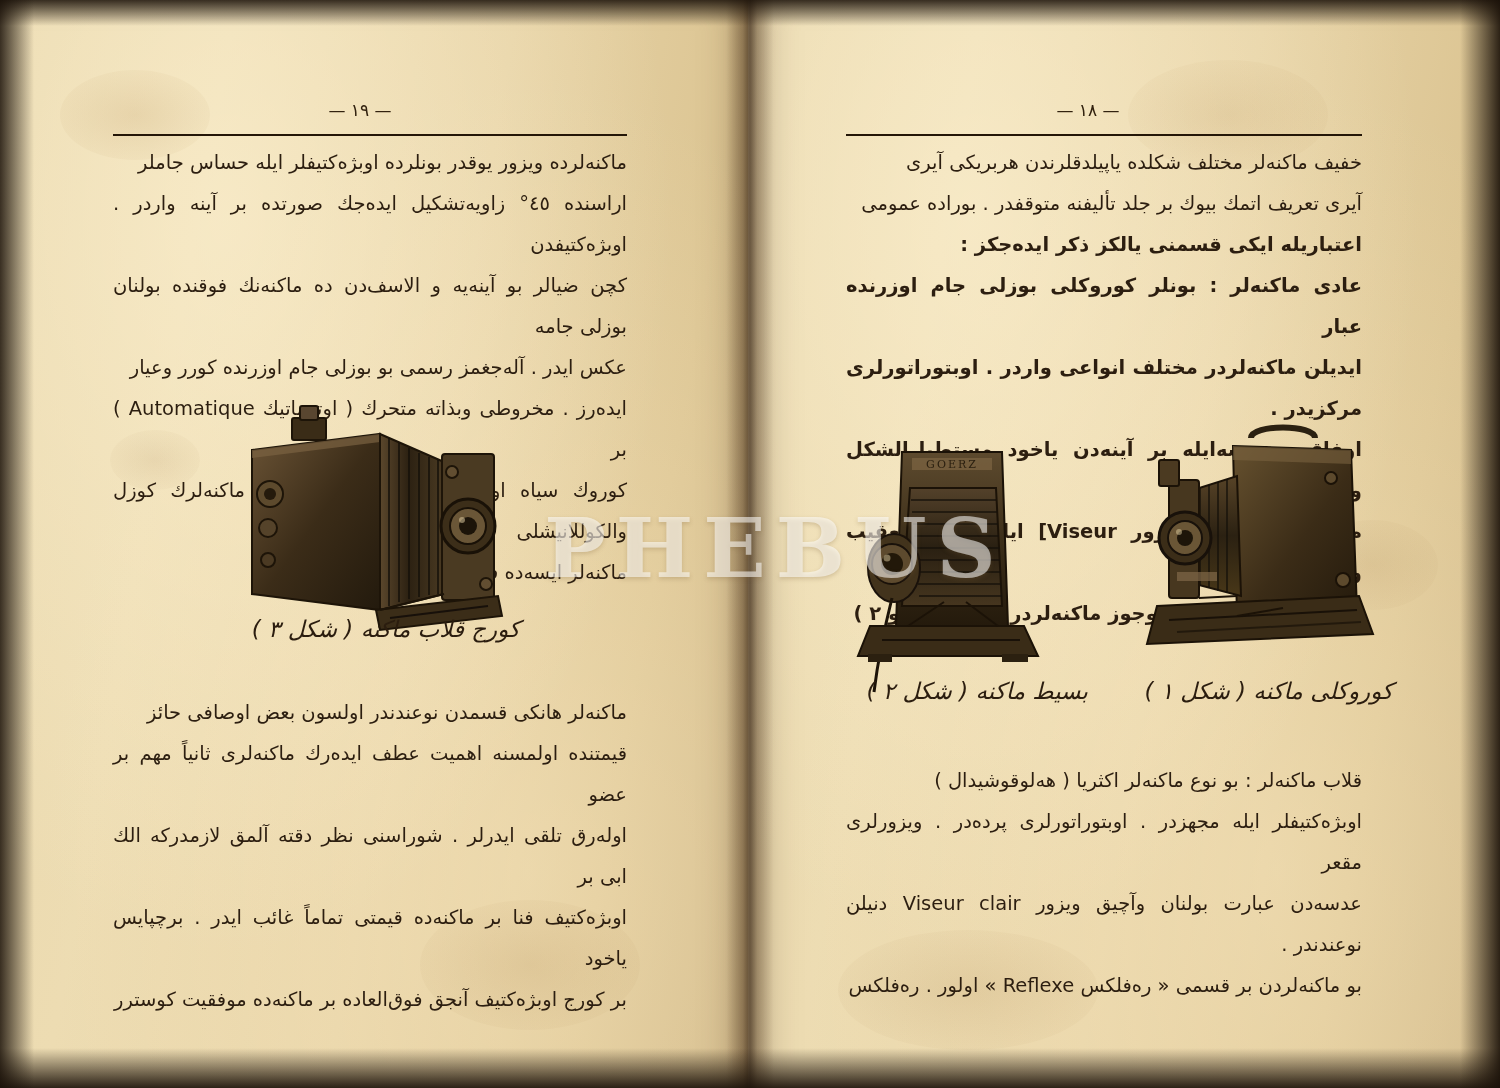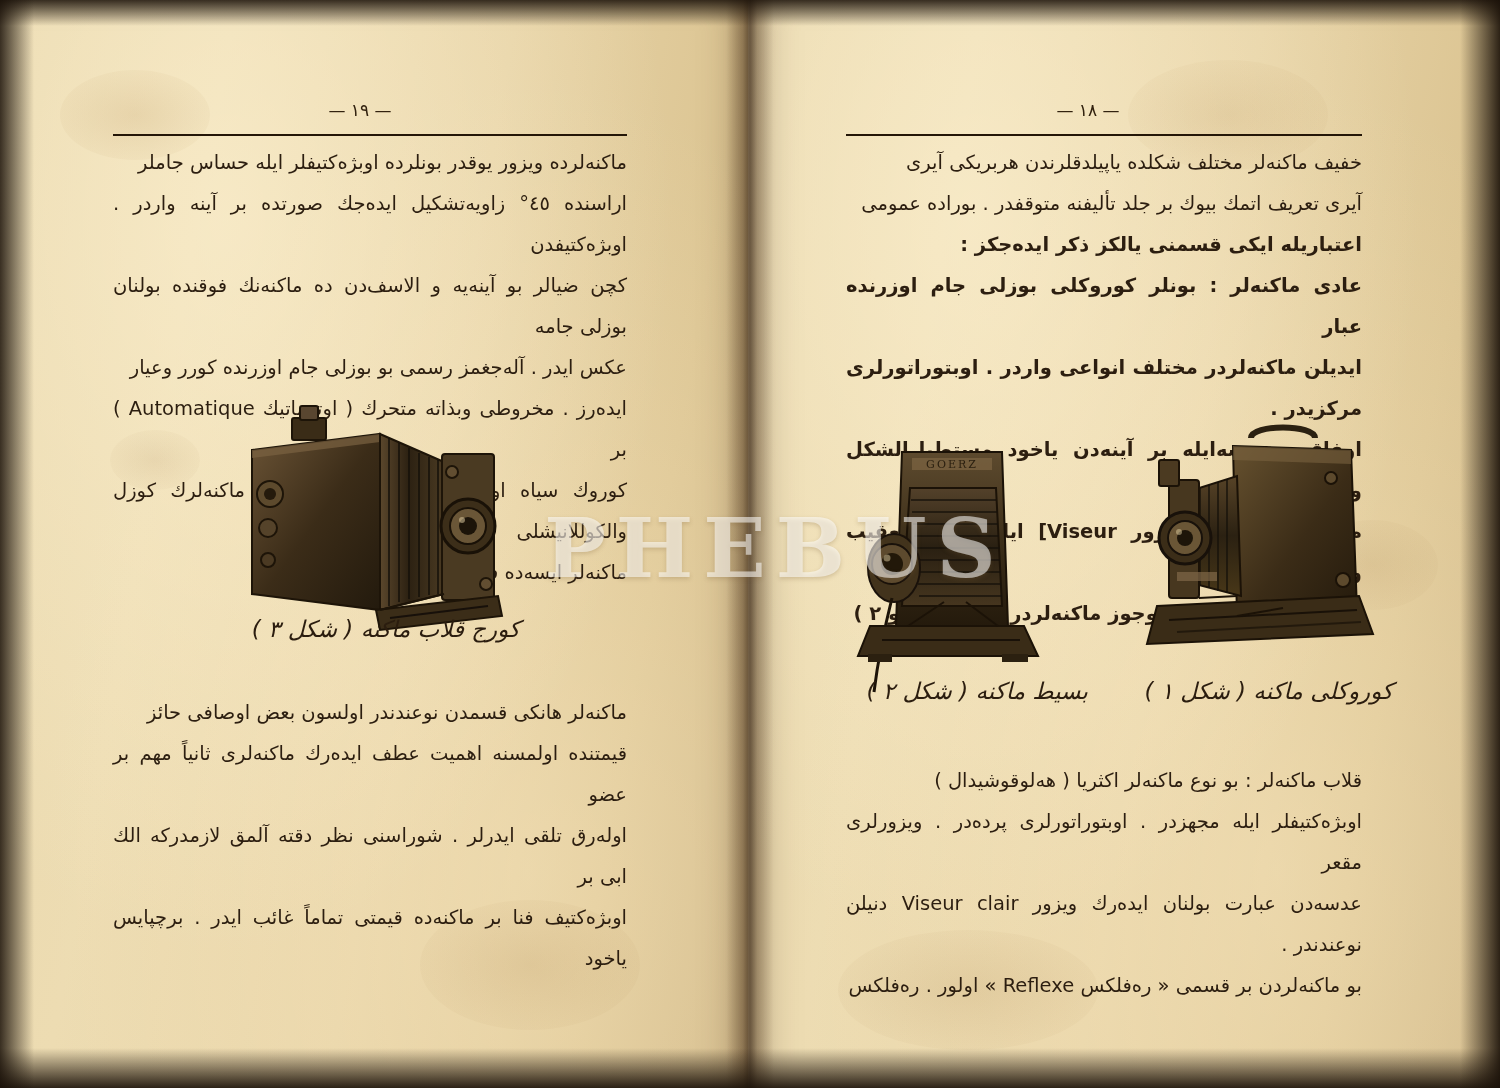--- a/index.html
+++ b/index.html
@@ -232,20 +232,21 @@
         <path d="M150 212 L214 196" stroke="#1d1408" stroke-width="2"></path>
       </svg>
       <div class="figcap" style="top:218px;">( شكل ٣ ) كورج قلاب ماكنه</div>
     </div>
 
     <div class="content bodytext" style="left:113px; top:692px; width:514px;">
       <p>ماكنه‌لر هانكی قسمدن نوعندندر اولسون بعض اوصافی حائز</p>
       <p>قیمتنده اولمسنه اهمیت عطف ایدەرك ماكنه‌لری ثانیاً مهم بر عضو</p>
       <p>اوله‌رق تلقی ایدرلر .  شوراسنی نظر دقته آلمق لازمدركه الك ابی بر</p>
       <p>اوبژه‌كتیف فنا بر ماكنه‌ده قیمتی تماماً غائب ایدر . برچپایس یاخود</p>
+      <p>بر كورج اوبژه‌كتیف آنجق فوق‌العاده بر ماكنه‌ده موفقیت كوسترر</p>
     </div>
   </div>
 
   <div class="paper" id="page-right">
 
     <div class="stain" style="left:380px; top:60px; width:200px; height:110px; background:radial-gradient(ellipse, rgba(176,135,75,0.16), rgba(0,0,0,0));"></div>
     <div class="stain" style="left:90px; top:930px; width:260px; height:120px; background:radial-gradient(ellipse, rgba(160,120,65,0.15), rgba(0,0,0,0));"></div>
     <div class="stain" style="left:560px; top:520px; width:130px; height:90px; background:radial-gradient(ellipse, rgba(150,110,60,0.12), rgba(0,0,0,0));"></div>
 
     <div class="folio" style="left:280px; top:100px; width:120px;">— ١٨ —</div>
@@ -348,21 +349,21 @@
 
         <circle cx="210" cy="160" r="7" fill="#5d4a2d" stroke="#1b1207" stroke-width="2"></circle>
         <circle cx="198" cy="58" r="6" fill="#5d4a2d" stroke="#1b1207" stroke-width="2"></circle>
       </svg>
       <div class="figcap" style="top:258px;">( شكل ١ ) كوروكلی ماكنه</div>
     </div>
 
     <div class="content bodytext" style="left:98px; top:760px; width:516px;">
       <p>قلاب ماكنه‌لر : بو نوع ماكنه‌لر اكثریا ( هه‌لوقوشیدال )</p>
       <p>اوبژه‌كتیفلر ایله مجهزدر . اوبتوراتورلری پرده‌در . ویزورلری مقعر</p>
-      <p>عدسه‌دن عبارت بولنان ایدەرك ویزور Viseur clair دنیلن نوعندندر .</p>
+      <p>عدسه‌دن عبارت بولنان وآچیق ویزور Viseur clair دنیلن نوعندندر .</p>
       <p>بو ماكنه‌لردن بر قسمی « رەفلكس Reflexe » اولور . رەفلكس</p>
     </div>
   </div>
 
   <div id="gutter"></div>
   <div class="edge" id="edge-top"></div>
   <div class="edge" id="edge-bottom"></div>
   <div id="edge-left"></div>
   <div id="edge-right"></div>
 

